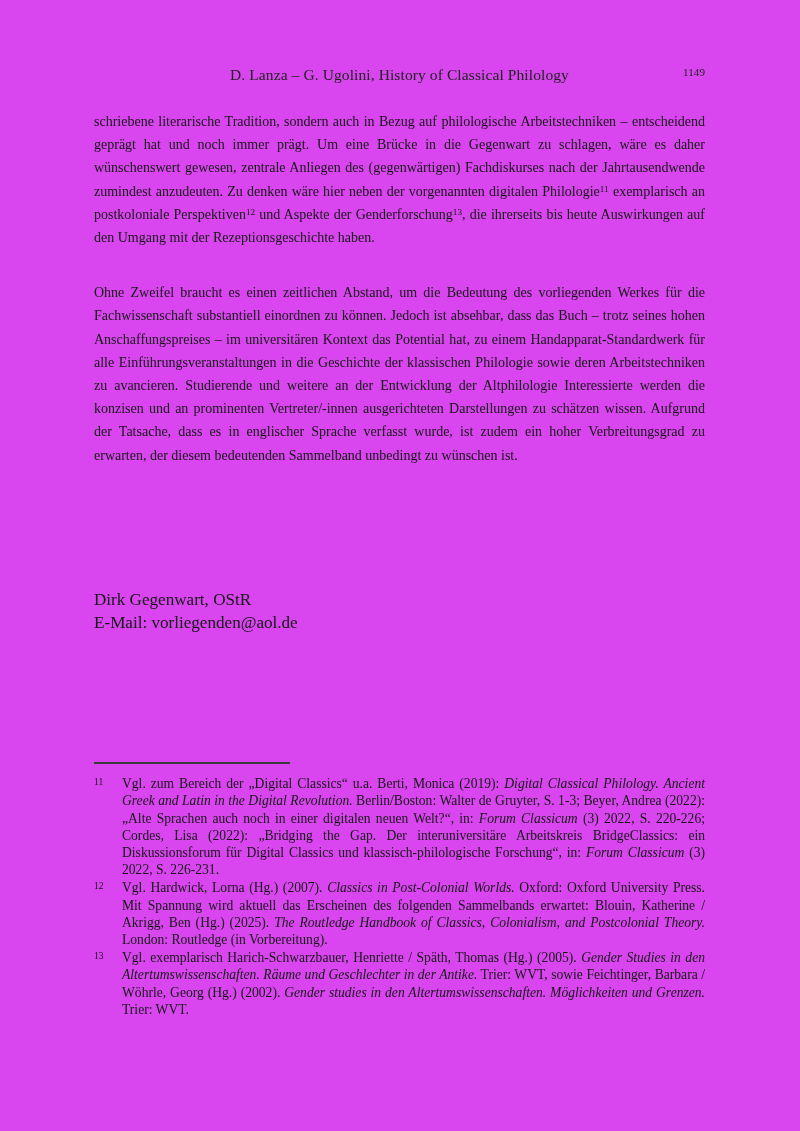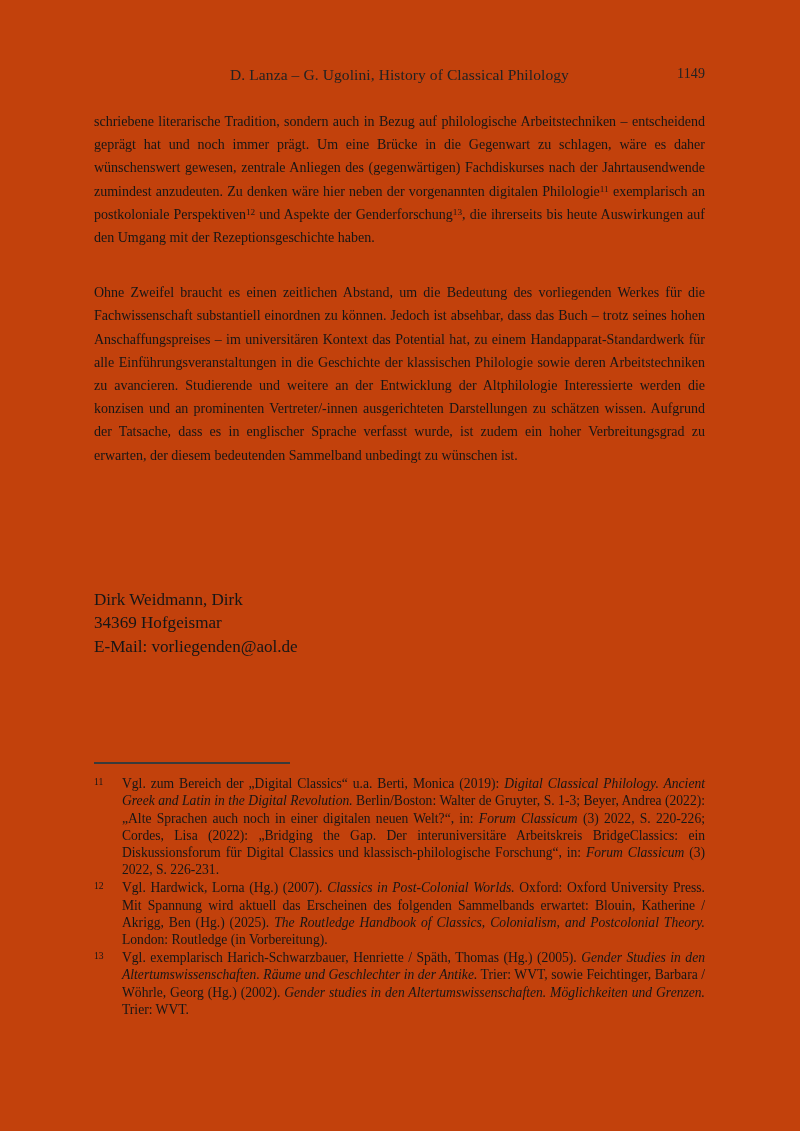--- a/index.html
+++ b/index.html
@@ -15,21 +15,21 @@
     font-family: "Liberation Serif", "DejaVu Serif", serif;
     color: #1a1a1a;
     overflow: hidden;
   }
 
   .page {
     position: absolute;
     left: 0; top: 0;
     width: 800px;
     height: 1131px;
-    background: #c2410c;
+    background: #d946ef;
   }
 
   
   .running-head {
     position: absolute;
     left: 94px;
     top: 66px;
     width: 611px;
     height: 24px;
     display: flex;
@@ -39,21 +39,21 @@
     letter-spacing: 0.1px;
     color: #222222;
   }
   .running-head-title {
     white-space: nowrap;
   }
   .running-head-folio {
     position: absolute;
     right: 0;
     top: 0;
-    font-size: 14px;
+    font-size: 11px;
     color: #222222;
   }
 
   
   .body-block {
     position: absolute;
     left: 94px;
     top: 110px;
     width: 611px;
   }
@@ -142,22 +142,21 @@
   <div class="body-block">
 
     <p class="para">
       <span>schriebene literarische Tradition, sondern auch in Bezug auf philologische Arbeitstechniken – entscheidend geprägt hat und noch immer prägt. Um eine Brücke in die Gegenwart zu schlagen, wäre es daher wünschenswert gewesen, zentrale Anliegen des (gegenwärtigen) Fachdiskurses nach der Jahrtausendwende zumindest anzudeuten. Zu denken wäre hier neben der vorgenannten digitalen Philologie</span><sup>11</sup><span> exemplarisch an postkoloniale Perspektiven</span><sup>12</sup><span> und Aspekte der Genderforschung</span><sup>13</sup><span>, die ihrerseits bis heute Auswirkungen auf den Umgang mit der Rezeptionsgeschichte haben.</span>
     </p>
 
     <p class="para">Ohne Zweifel braucht es einen zeitlichen Abstand, um die Bedeutung des vorliegenden Werkes für die Fachwissenschaft substantiell einordnen zu können. Jedoch ist absehbar, dass das Buch – trotz seines hohen Anschaffungspreises – im universitären Kontext das Potential hat, zu einem Handapparat-Standardwerk für alle Einführungsveranstaltungen in die Geschichte der klassischen Philologie sowie deren Arbeitstechniken zu avancieren. Studierende und weitere an der Entwicklung der Altphilologie Interessierte werden die konzisen und an prominenten Vertreter/-innen ausgerichteten Darstellungen zu schätzen wissen. Aufgrund der Tatsache, dass es in englischer Sprache verfasst wurde, ist zudem ein hoher Verbreitungsgrad zu erwarten, der diesem bedeutenden Sammelband unbedingt zu wünschen ist.</p>
   </div>
 
   <div class="signature">
-    <div>Dirk Weidmann, Dirk</div>
-    <div>34369 Hofgeismar</div>
+    <div>Dirk Gegenwart, OStR</div>
     <div>E-Mail: vorliegenden@aol.de</div>
   </div>
 
   <div class="footnote-rule"></div>
 
   <div class="footnotes" id="footnotes-container">
       <div class="footnote"><span class="footnote-num">11</span><span>Vgl. zum Bereich der „Digital Classics“ u.a. Berti, Monica (2019): </span><i>Digital Classical Philology. Ancient Greek and Latin in the Digital Revolution.</i><span> Berlin/Boston: Walter de Gruyter, S. 1-3; Beyer, Andrea (2022): „Alte Sprachen auch noch in einer digitalen neuen Welt?“, in: </span><i>Forum Classicum</i><span> (3) 2022, S. 220-226; Cordes, Lisa (2022): „Bridging the Gap. Der interuniversitäre Arbeitskreis BridgeClassics: ein Diskussionsforum für Digital Classics und klassisch-philologische Forschung“, in: </span><i>Forum Classicum</i><span> (3) 2022, S. 226-231.</span></div>
       <div class="footnote"><span class="footnote-num">12</span><span>Vgl. Hardwick, Lorna (Hg.) (2007). </span><i>Classics in Post-Colonial Worlds.</i><span> Oxford: Oxford University Press. Mit Spannung wird aktuell das Erscheinen des folgenden Sammelbands erwartet: Blouin, Katherine / Akrigg, Ben (Hg.) (2025). </span><i>The Routledge Handbook of Classics, Colonialism, and Postcolonial Theory.</i><span> London: Routledge (in Vorbereitung).</span></div>
       <div class="footnote"><span class="footnote-num">13</span><span>Vgl. exemplarisch Harich-Schwarzbauer, Henriette / Späth, Thomas (Hg.) (2005). </span><i>Gender Studies in den Altertumswissenschaften. Räume und Geschlechter in der Antike.</i><span> Trier: WVT, sowie Feichtinger, Barbara / Wöhrle, Georg (Hg.) (2002). </span><i>Gender studies in den Altertumswissenschaften. Möglichkeiten und Grenzen.</i><span> Trier: WVT.</span></div>
     </div>

